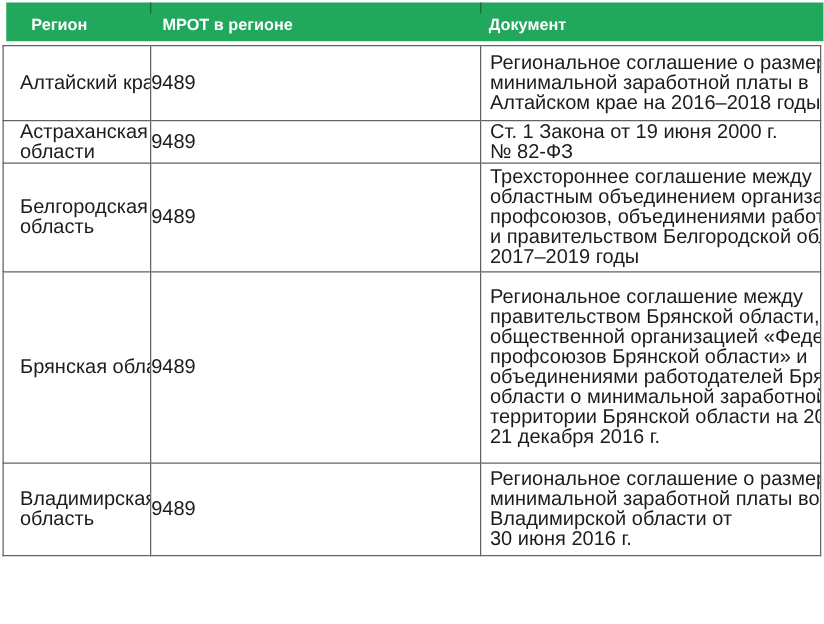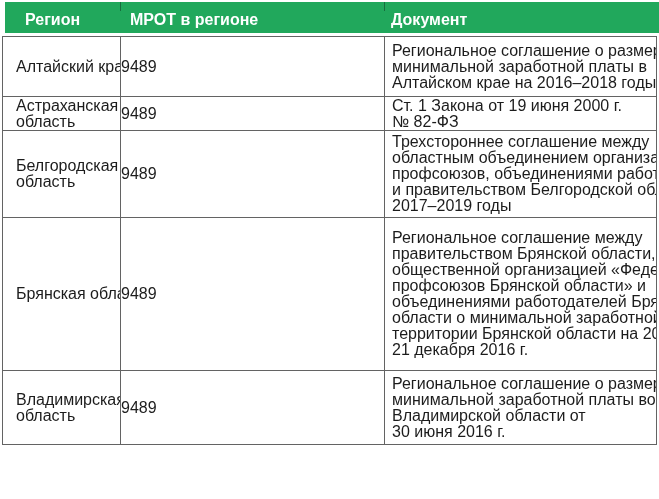--- a/index.html
+++ b/index.html
@@ -19,21 +19,21 @@
     left: 5px;
     top: 2px;
     width: 654px;
     height: 31px;
     background: #21A85C;
     display: flex;
     align-items: center;
   }
   .table-header .hcell {
     color: #ffffff;
-    font-size: 16px;
+    font-size: 13px;
     font-weight: 700;
     padding-top: 4px;
     white-space: nowrap;
     overflow: hidden;
   }
   .hcell.h-region   { width: 115px; padding-left: 20px; }
   .hcell.h-mrot     { width: 264px; padding-left: 10px; }
   .hcell.h-document { flex: 1;      padding-left: 7px;  }
   .hdivider {
     position: absolute;
@@ -101,21 +101,21 @@
     <tbody>
       <tr class="r1">
         <td class="region-cell">Алтайский край</td>
         <td class="mrot-cell">9489</td>
         <td class="document-cell">Региональное соглашение о размере
 минимальной заработной платы в
 Алтайском крае на 2016–2018 годы</td>
       </tr>
       <tr class="r4">
         <td class="region-cell">Астраханская
-область</td>
+области</td>
         <td class="mrot-cell">9489</td>
         <td class="document-cell">Ст. 1 Закона от 19 июня 2000 г.
 № 82-ФЗ</td>
       </tr>
       <tr class="r5">
         <td class="region-cell">Белгородская
 область</td>
         <td class="mrot-cell">9489</td>
         <td class="document-cell">Трехстороннее соглашение между
 областным объединением организаций

